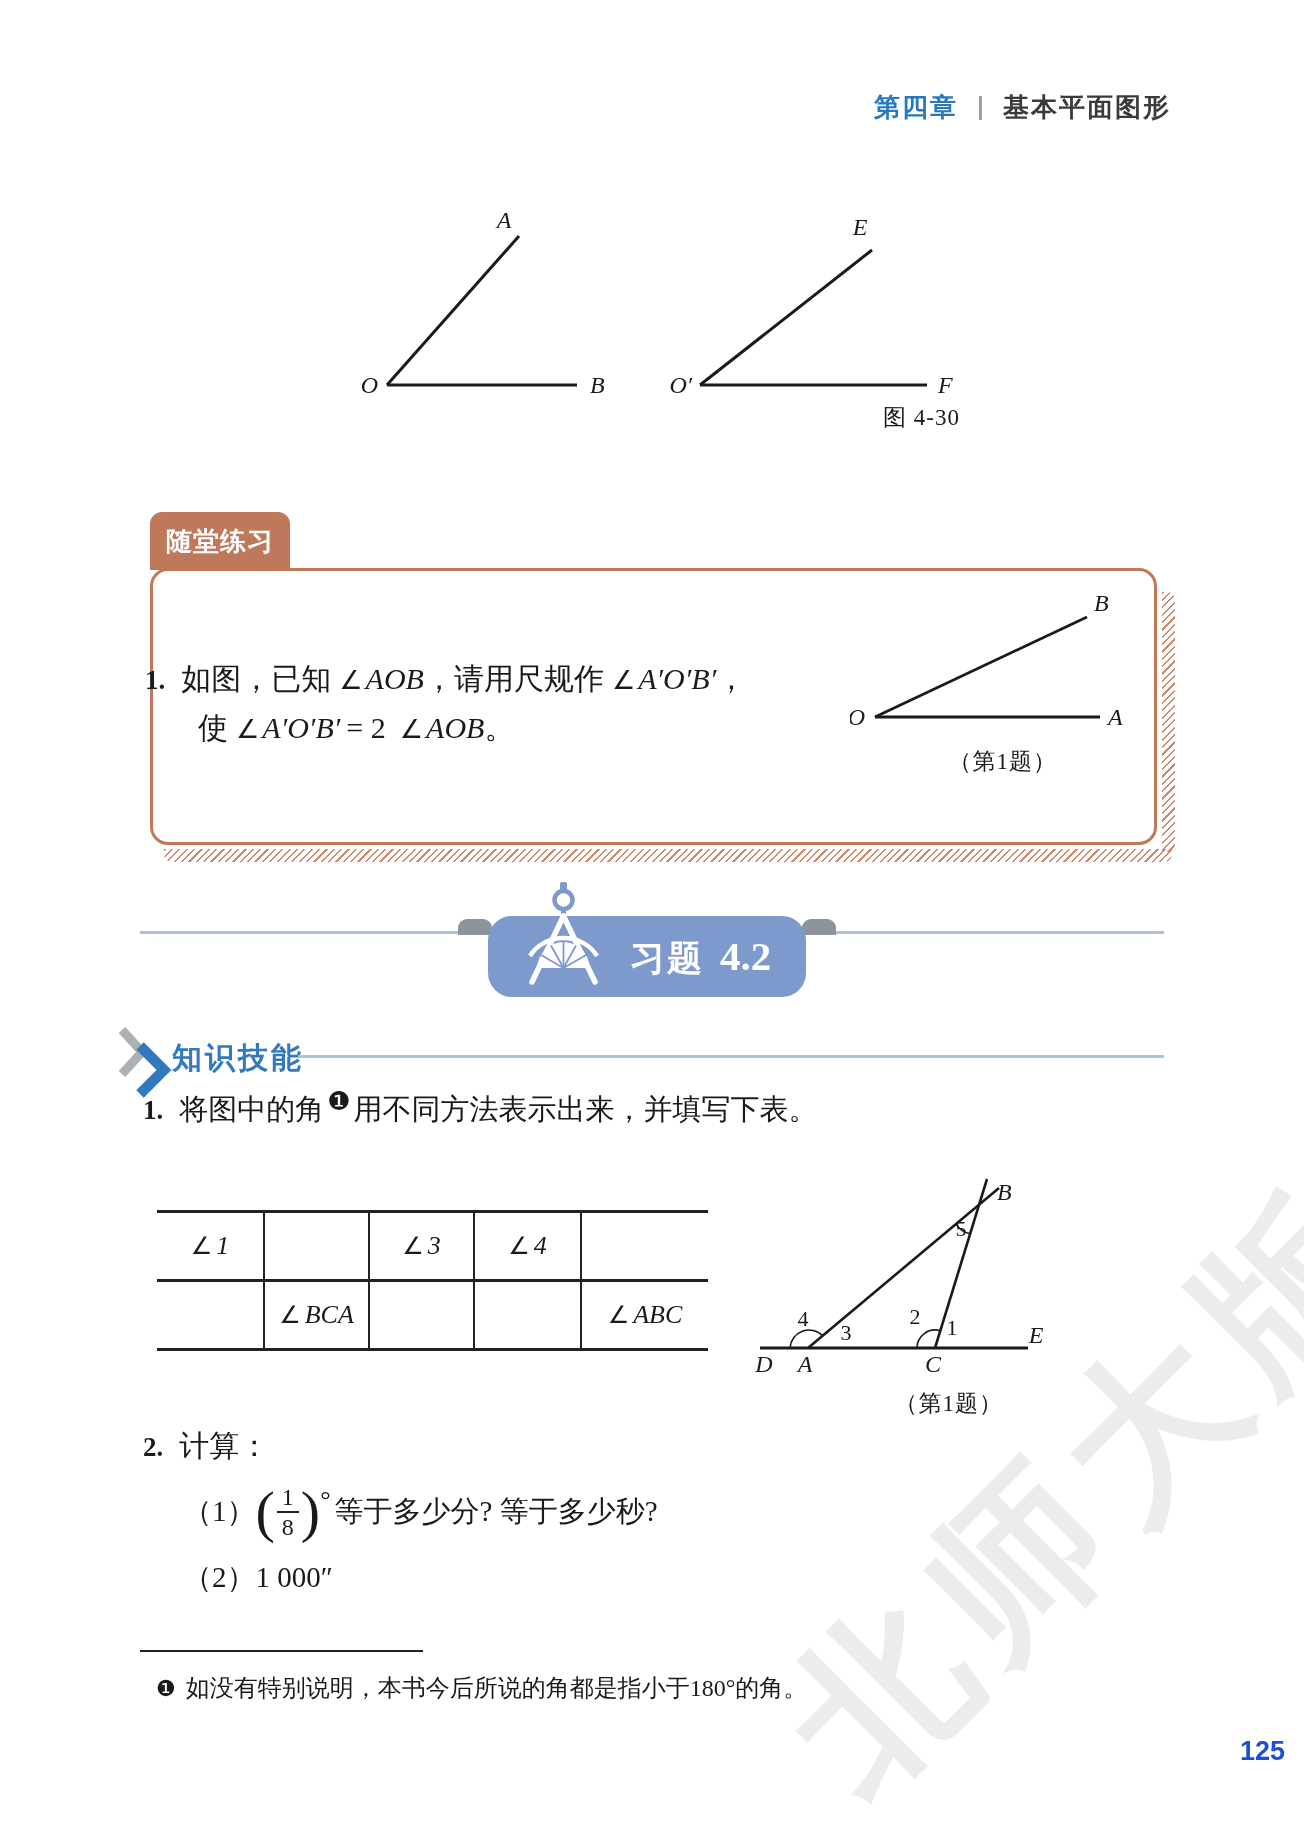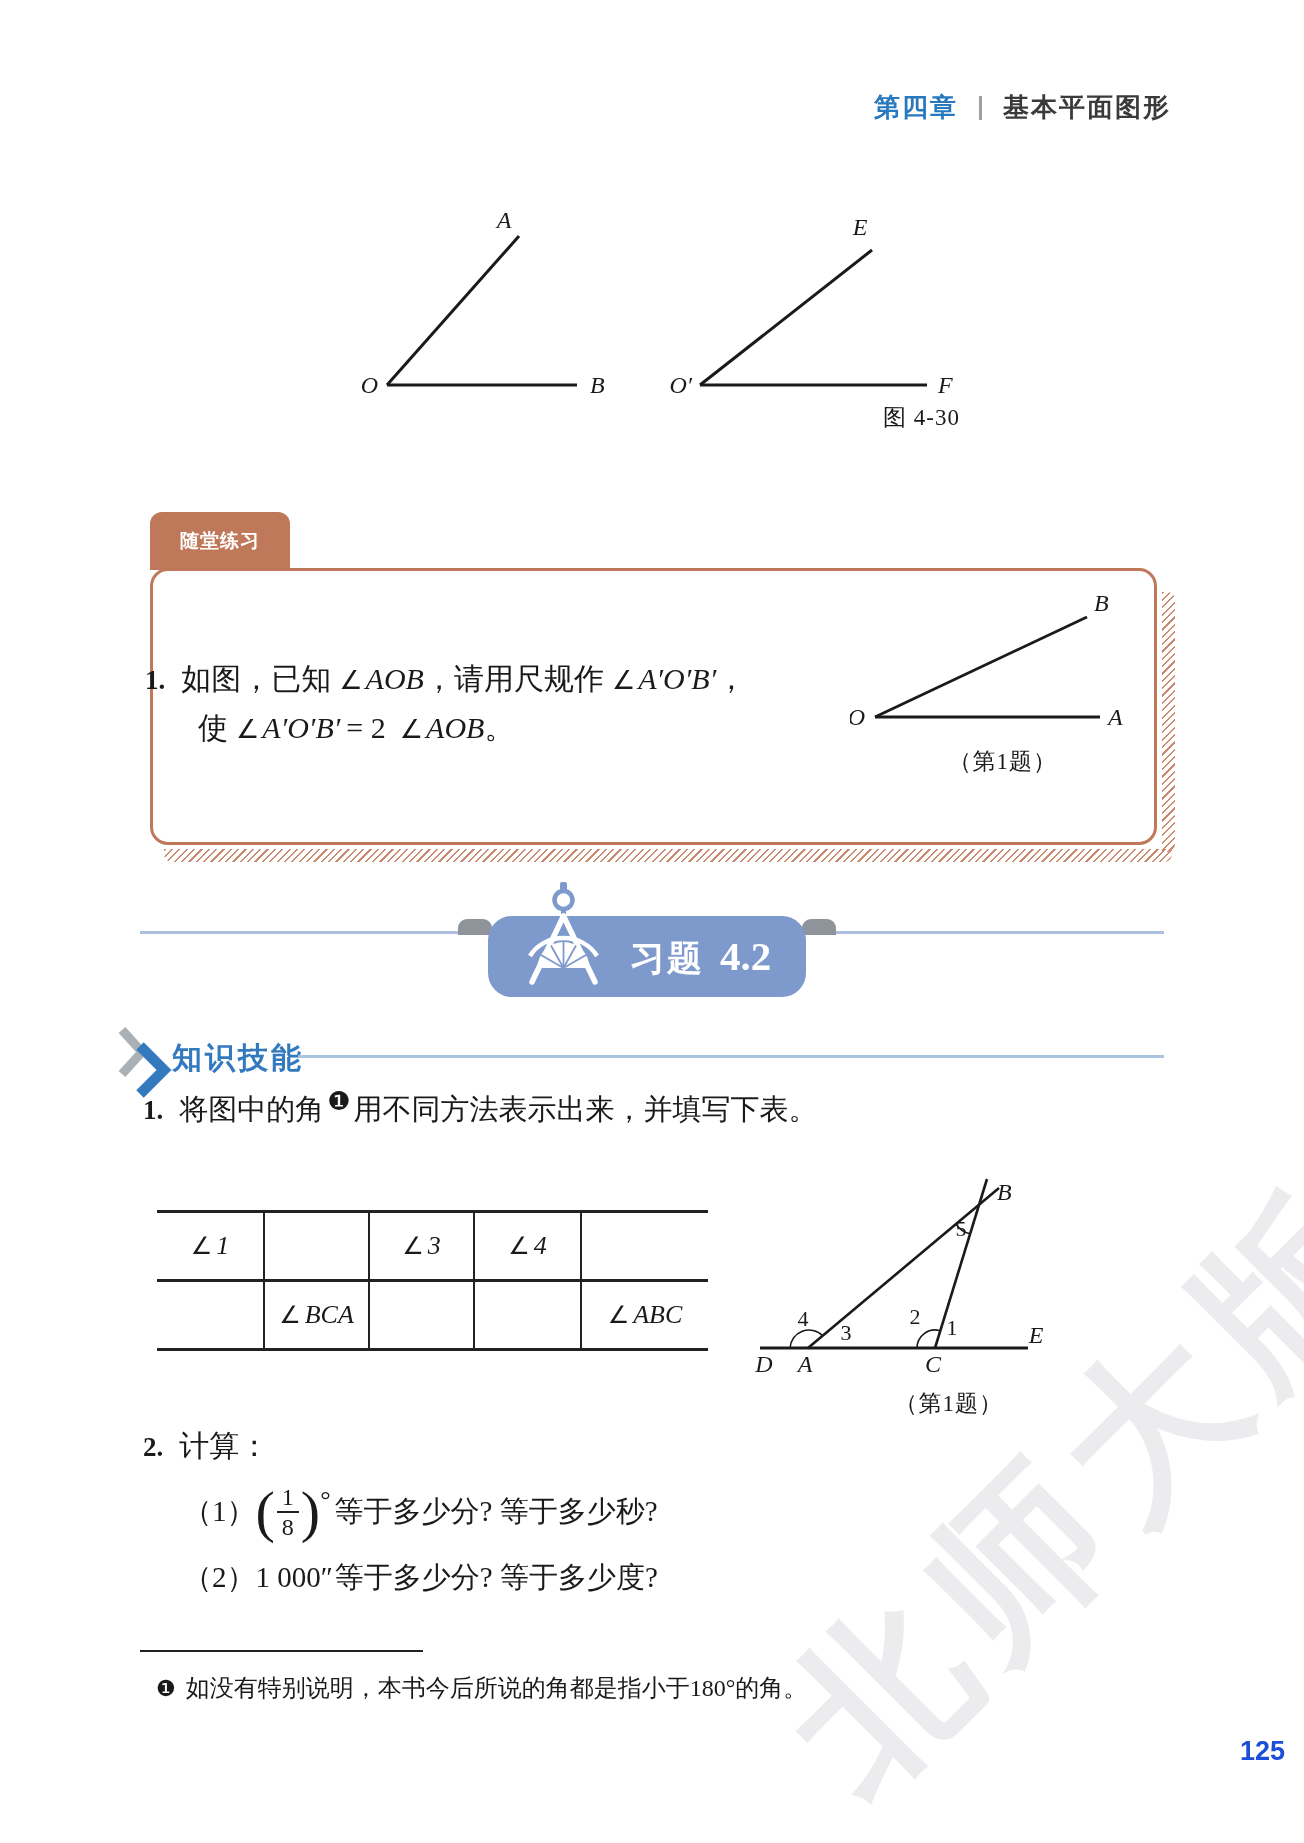--- a/index.html
+++ b/index.html
@@ -23,21 +23,21 @@
   
   svg text{font-family:"Liberation Serif",serif;}
   .lbl{font-style:italic;font-size:24px;fill:#1a1a1a;}
   .num-lbl{font-size:22px;fill:#1a1a1a;}
   .fig-caption{position:absolute;text-align:right;font-size:23px;color:#1a1a1a;letter-spacing:1px;}
 
   
   .practice-tab{position:absolute;left:150px;top:512px;width:140px;height:58px;background:#BF7859;
     border-radius:12px 12px 0 0;display:flex;align-items:center;justify-content:center;z-index:2;}
   .practice-tab span{color:#fff;font-family:Liberation Serif, serif;font-weight:bold;
-    font-size:19px;letter-spacing:1px;}
+    font-size:26px;letter-spacing:1px;}
   .practice-box{position:absolute;left:150px;top:568px;width:1007px;height:277px;background:#fff;
     border:3px solid #BF7859;border-radius:18px;box-sizing:border-box;z-index:1;}
   .hatch{position:absolute;background:repeating-linear-gradient(135deg,#C98A6F 0 1.6px,transparent 1.6px 5.2px);}
   .hatch-r{left:1162px;top:592px;width:13px;height:260px;border-radius:0 8px 8px 0;}
   .hatch-b{left:164px;top:849px;width:1008px;height:13px;border-radius:0 0 8px 8px;}
 
   .ptext{position:absolute;display:flex;align-items:baseline;font-size:30px;white-space:nowrap;z-index:3;}
   .pnum{font-weight:bold;font-size:27px;margin-right:16px;}
   .kai{font-family:"Liberation Serif",serif;}
   .ang{font-family:"DejaVu Sans",sans-serif;font-size:26px;margin:0 3px 0 8px;}
@@ -269,21 +269,20 @@
       <span class="fnum">1</span>
       <span class="fden">8</span>
     </span>
     <span class="bigparen">)</span>
     <span class="deg">°</span>
     <span class="kai">等于多少分? 等于多少秒?</span>
   </div>
   <div class="p2item" style="left:183px;top:1558px;align-items:baseline;font-size:29px;">
     <span class="kai">（2）</span>
     <span style="margin-right:2px;">1 000″</span>
-    <span class="kai">等于多少分? 等于多少度?</span>
   </div>
 
   <div class="footnote-rule"></div>
   <div class="footnote">
     <span class="fm">❶</span>
     <span class="kai">如没有特别说明，本书今后所说的角都是指小于180°的角。</span>
   </div>
 
   <div class="pageno">125</div>
 

